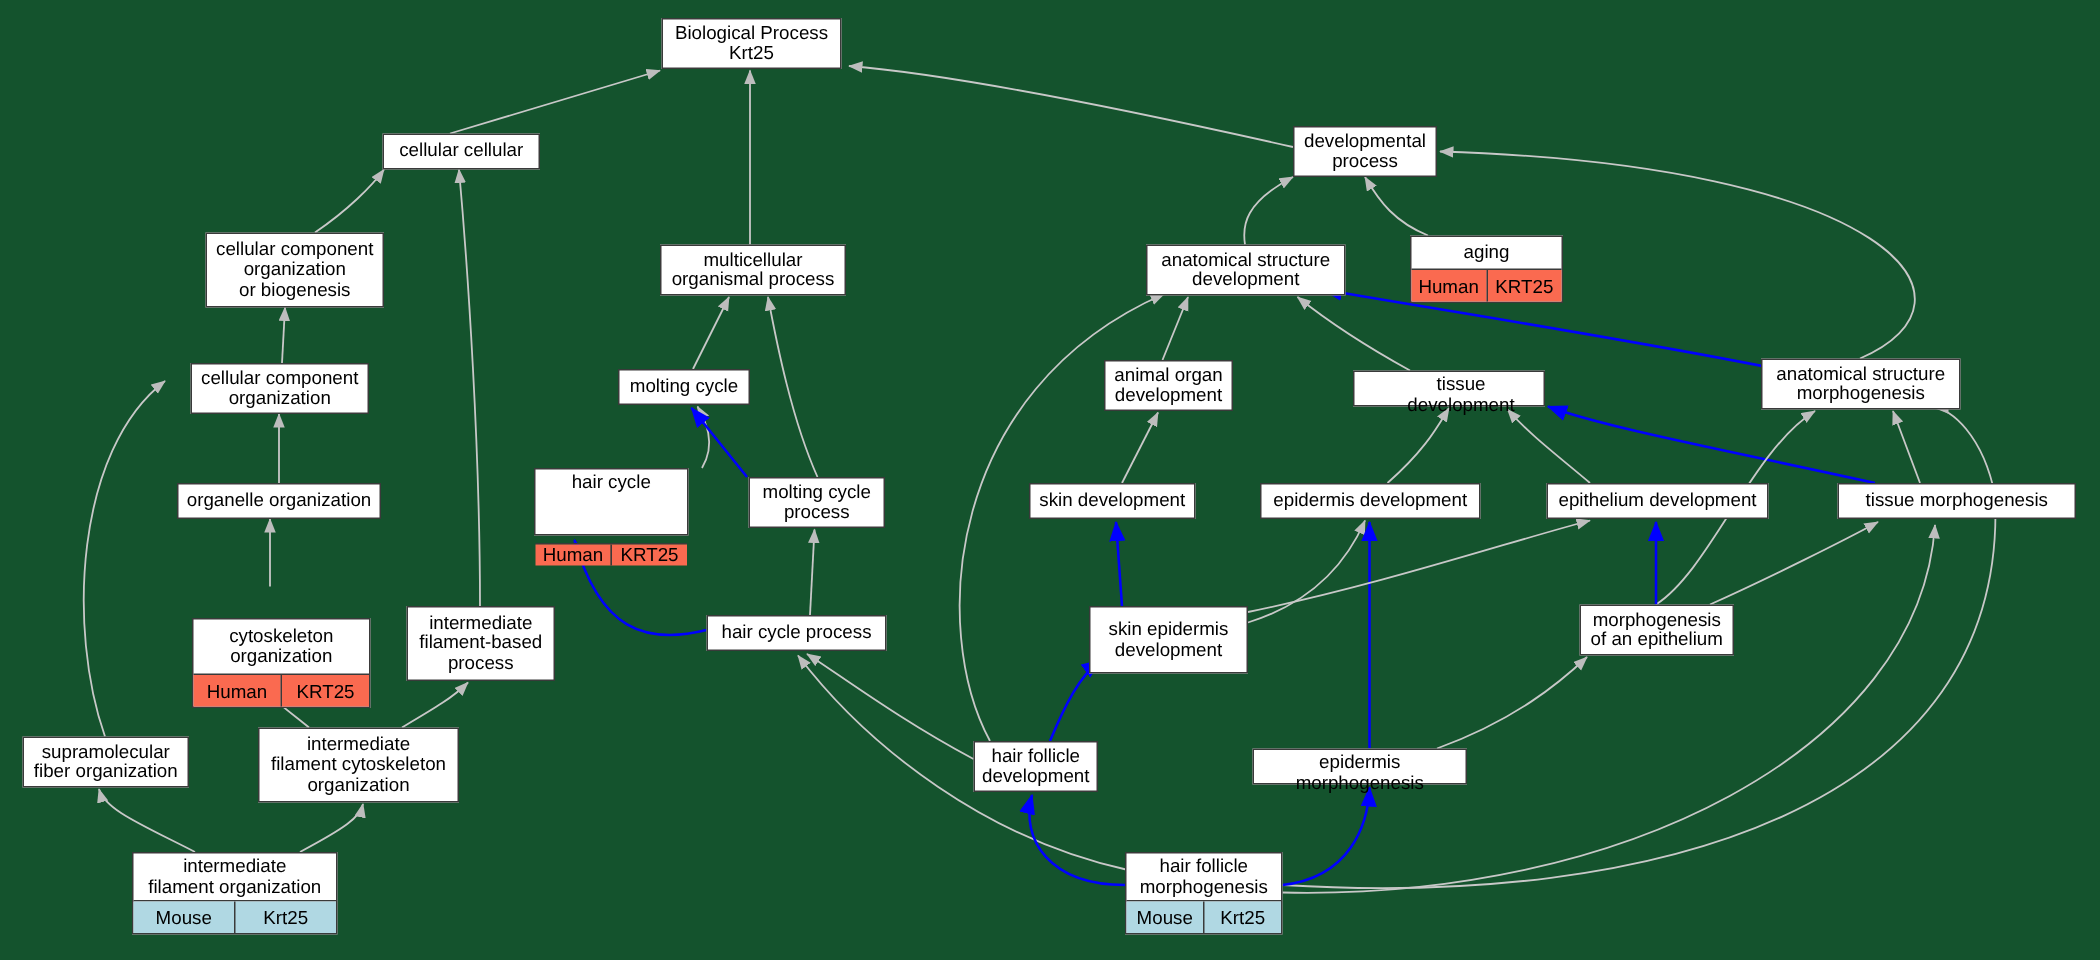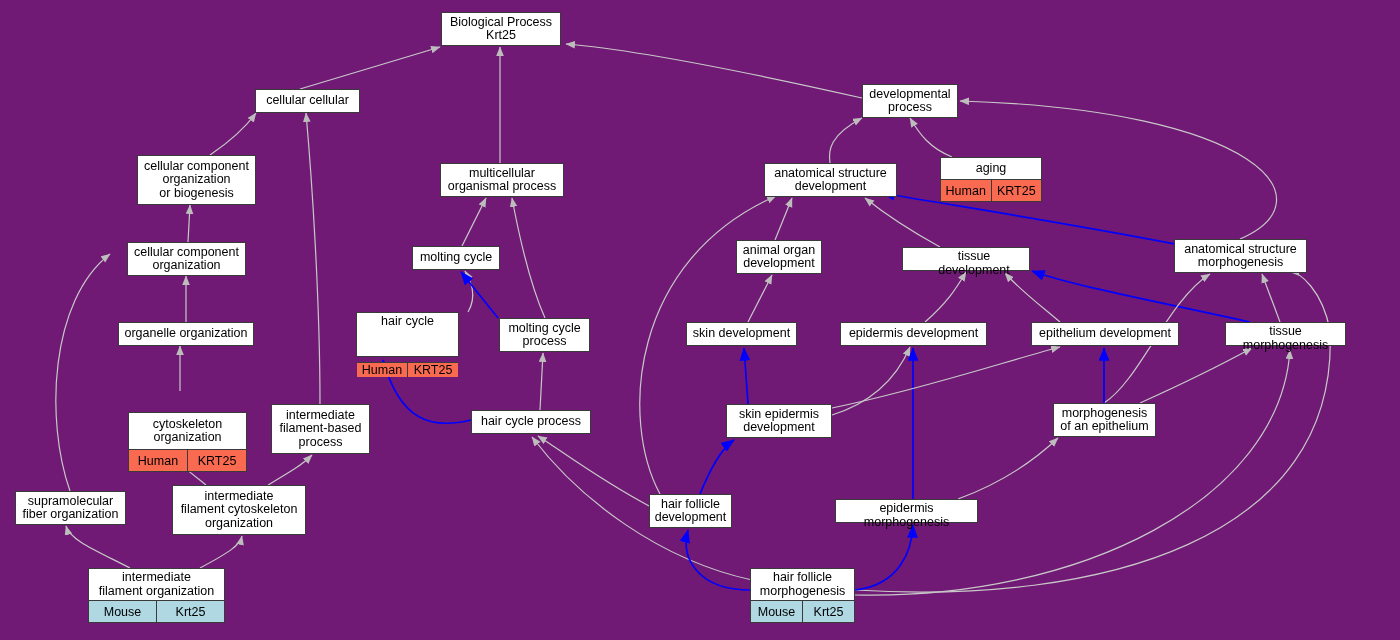--- a/index.html
+++ b/index.html
@@ -1,17 +1,17 @@
 <!DOCTYPE html>
 <html><head>
 <meta charset="utf-8">
 <style>
   html,body{margin:0;padding:0;background:#ffffff;}
   body{font-family:"Liberation Sans","DejaVu Sans",sans-serif;}
-  #canvas{position:relative;width:1400px;height:640px;background:#701a75;overflow:hidden;}
+  #canvas{position:relative;width:1400px;height:640px;background:#14532d;overflow:hidden;}
   #edges{position:absolute;left:0;top:0;width:1400px;height:640px;}
   .node{position:absolute;box-sizing:border-box;border:1.4px solid #3a3a3a;background:#ffffff;
         display:flex;flex-direction:column;align-items:stretch;}
   .node .title{flex:1;display:flex;align-items:center;justify-content:center;text-align:center;
         font-size:12.5px;color:#000;line-height:13.5px;padding:2px 5px;white-space:pre-line;}
   .genes{display:flex;border-top:1.4px solid #3a3a3a;height:21px;}
   .genes .g{flex:1;display:flex;align-items:center;justify-content:center;font-size:12.5px;color:#000;}
   .genes .g+.g{border-left:1.4px solid #3a3a3a;}
   .gene-human .g{background:#fa6a50;}
   .gene-mouse .g{background:#b0d8e3;}
@@ -144,40 +144,40 @@
       </div>
       <div class="node" style="left: 686px; top: 322px; width: 111px; height: 24px;">
         <div class="title">skin development</div>
       </div>
       <div class="node" style="left: 840px; top: 322px; width: 147px; height: 24px;">
         <div class="title">epidermis development</div>
       </div>
       <div class="node" style="left: 1031px; top: 322px; width: 148px; height: 24px;">
         <div class="title">epithelium development</div>
       </div>
-      <div class="node" style="left: 1225px; top: 322px; width: 121px; height: 24px;">
+      <div class="node" style="left: 1225px; top: 322px; width: 159px; height: 24px;">
         <div class="title">tissue morphogenesis</div>
       </div>
       <div class="node" style="left: 128px; top: 412px; width: 119px; height: 60px;">
         <div class="title">cytoskeleton
 organization</div>
         <div class="genes gene-human">
           <div class="g">Human</div>
           <div class="g">KRT25</div>
         </div>
       </div>
       <div class="node" style="left: 271px; top: 404px; width: 99px; height: 50px;">
         <div class="title">intermediate
 filament-based
 process</div>
       </div>
       <div class="node" style="left: 471px; top: 410px; width: 120px; height: 24px;">
         <div class="title">hair cycle process</div>
       </div>
-      <div class="node" style="left: 726px; top: 404px; width: 106px; height: 34px;">
+      <div class="node" style="left: 726px; top: 404px; width: 106px; height: 45px;">
         <div class="title">skin epidermis
 development</div>
       </div>
       <div class="node" style="left: 1053px; top: 403px; width: 103px; height: 34px;">
         <div class="title">morphogenesis
 of an epithelium</div>
       </div>
       <div class="node" style="left: 15px; top: 491px; width: 111px; height: 34px;">
         <div class="title">supramolecular
 fiber organization</div>

